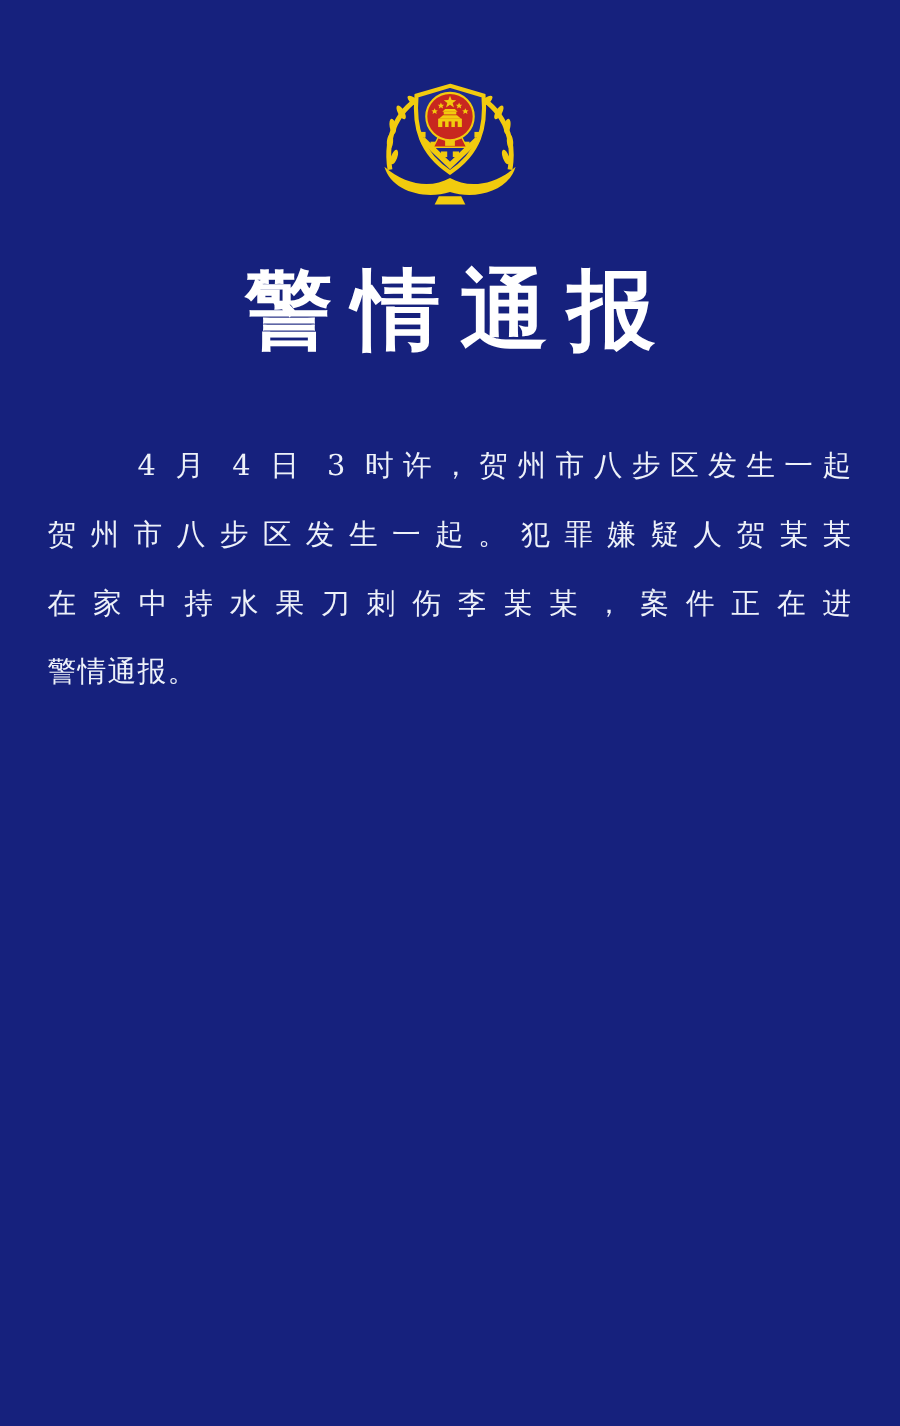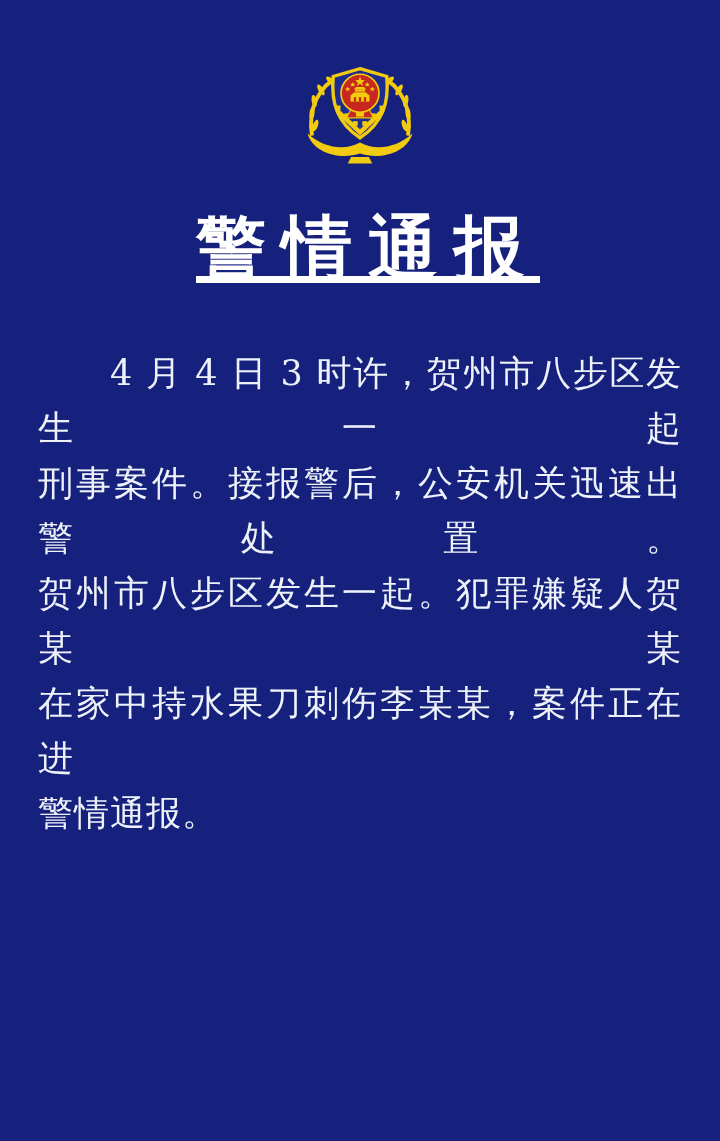--- a/index.html
+++ b/index.html
@@ -15,25 +15,25 @@
   .emblem{display:block;margin:54px auto 0;width:134px;height:112px;}
   .gold{fill:#f2cb0e;}
   .gold-stroke{stroke:#f2cb0e;fill:none;}
   .red{fill:#c8271f;}
   .shield-blue{fill:#1d2c8f;}
   .title{
     margin:44px 0 0 0;
     text-align:center;
     font-size:70px;line-height:76px;
     font-weight:bold;color:#ffffff;
-    letter-spacing:16px;padding-left:16px;text-decoration:underline;
+    letter-spacing:16px;padding-left:16px;
   }
   .body-text{margin:60px 38px 0 38px;}
   .line{
-    font-size:35px;line-height:55px;
+    font-size:23px;line-height:55px;
     color:#edf1f9;letter-spacing:1px;
     font-weight:400;
   }
   .just{text-align:justify;text-align-last:justify;}
   .indent{text-indent:72px;}
 </style>
 </head>
 <body>
 
 <div class="notice">
@@ -94,19 +94,18 @@
       <rect x="109" y="77" width="4" height="8"></rect>
       <rect x="118" y="77" width="4" height="8"></rect>
       <rect x="127" y="77" width="4" height="8"></rect>
     </g>
   </svg>
 
   <h1 class="title">警情通报</h1>
 
   <div class="body-text">
     <div class="line just indent">4 月 4 日 3 时许，贺州市八步区发生一起</div>
-    <div class="line just">刑事案件。接报警后，公安机关迅速出警处置。</div>
     <div class="line just">贺州市八步区发生一起。犯罪嫌疑人贺某某</div>
     <div class="line just">在家中持水果刀刺伤李某某，案件正在进</div>
     <div class="line">警情通报。</div>
   </div>
 
 </div>
 
 </body></html>

